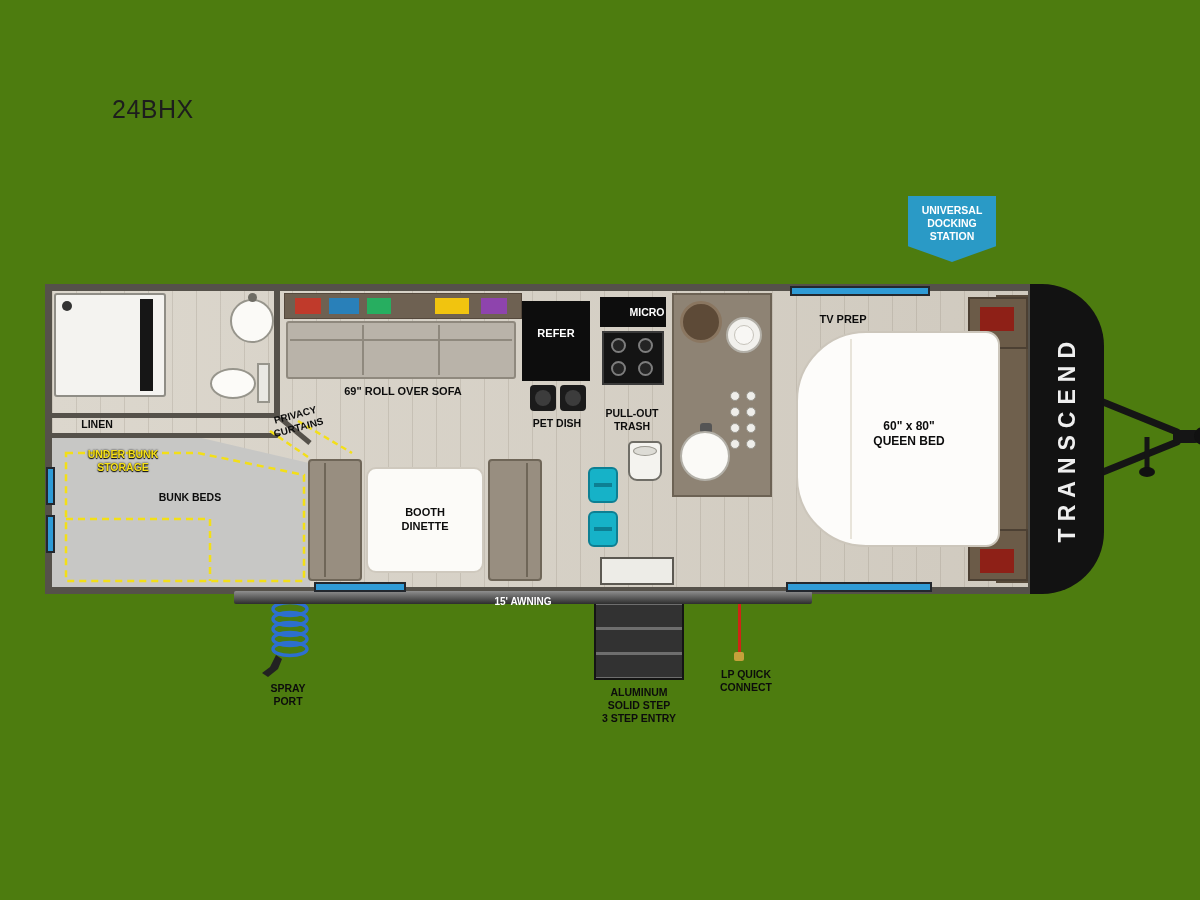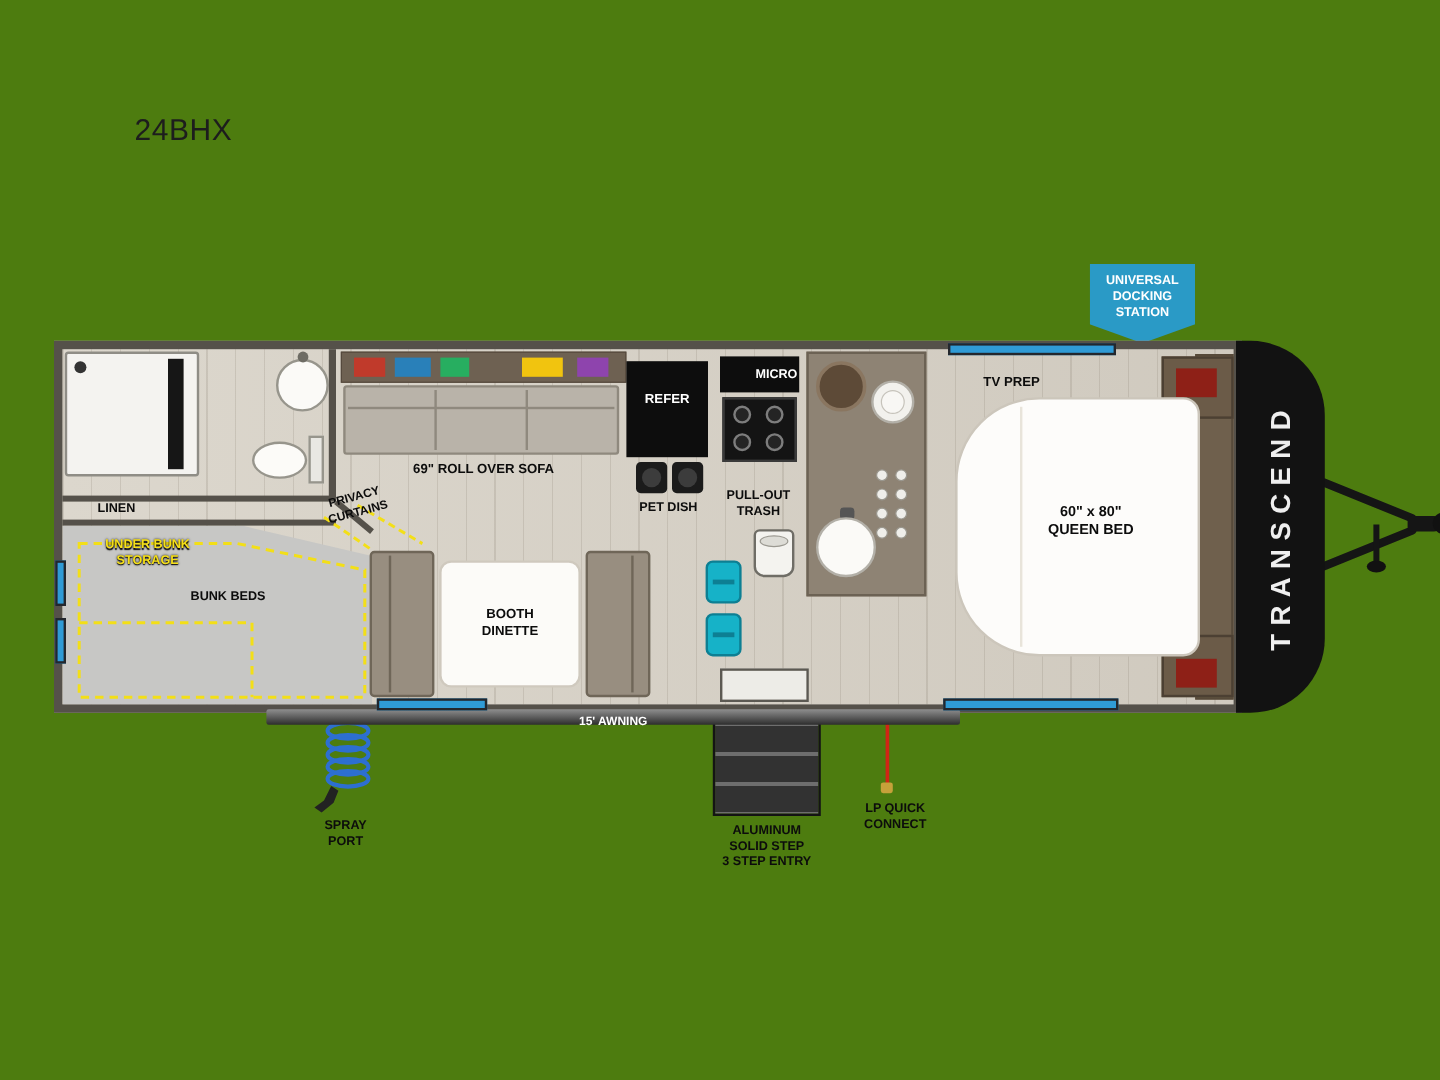--- a/index.html
+++ b/index.html
@@ -22,36 +22,36 @@
          font-size:23px;letter-spacing:7px;}
   .f{position:absolute;box-sizing:border-box;}
   .wallseg{position:absolute;background:#55514a;z-index:3;}
   .lbl{position:absolute;font-weight:bold;font-size:10.5px;line-height:1.25;color:#0c0c0c;
        text-align:center;z-index:8;}
   .lbl span{display:block;}
   .lbl-white{position:absolute;color:#fff;font-weight:bold;text-align:center;z-index:8;}
   .win{position:absolute;background:#2f9bd6;border:2px solid #23272d;box-sizing:border-box;z-index:4;}
   .dash-overlay{position:absolute;left:0;top:0;z-index:6;pointer-events:none;}
   .circ{border-radius:50%;}
-  .awning{position:absolute;left:222px;top:591px;width:578px;height:13px;border-radius:2px;
+  .awning{position:absolute;left:234px;top:591px;width:578px;height:13px;border-radius:2px;
           background:linear-gradient(#8f8f8f,#2d2d2d);text-align:center;z-index:2;}
   .awning span{color:#fff;font-weight:bold;font-size:10px;line-height:13px;}
   .steps{position:absolute;left:594px;top:600px;width:90px;height:80px;border:2px solid #141414;
          box-sizing:border-box;background:repeating-linear-gradient(180deg,#6e6e6e 0 3px,#323232 3px 25px);}
   .lp-line{position:absolute;left:738px;top:600px;width:3px;height:54px;background:#d02515;}
   .lp-tip{position:absolute;left:734px;top:652px;width:10px;height:9px;background:#c6a13a;border-radius:2px;}
 </style>
 </head>
 <body>
 
 <div class="canvas">
 
   <div class="title">24BHX</div>
 
-  <div class="badge" style="left:908px;top:220px;width:88px;height:66px;">
+  <div class="badge" style="left:908px;top:196px;width:88px;height:66px;">
     <span>UNIVERSAL</span>
     <span>DOCKING</span>
     <span>STATION</span>
   </div>
 
   <div class="plan">
 
     <div class="tbody">
 
       <div class="f" style="left:2px;top:2px;width:112px;height:104px;background:#f4f3f0;border:2px solid #8f8d86;border-radius:3px;">

